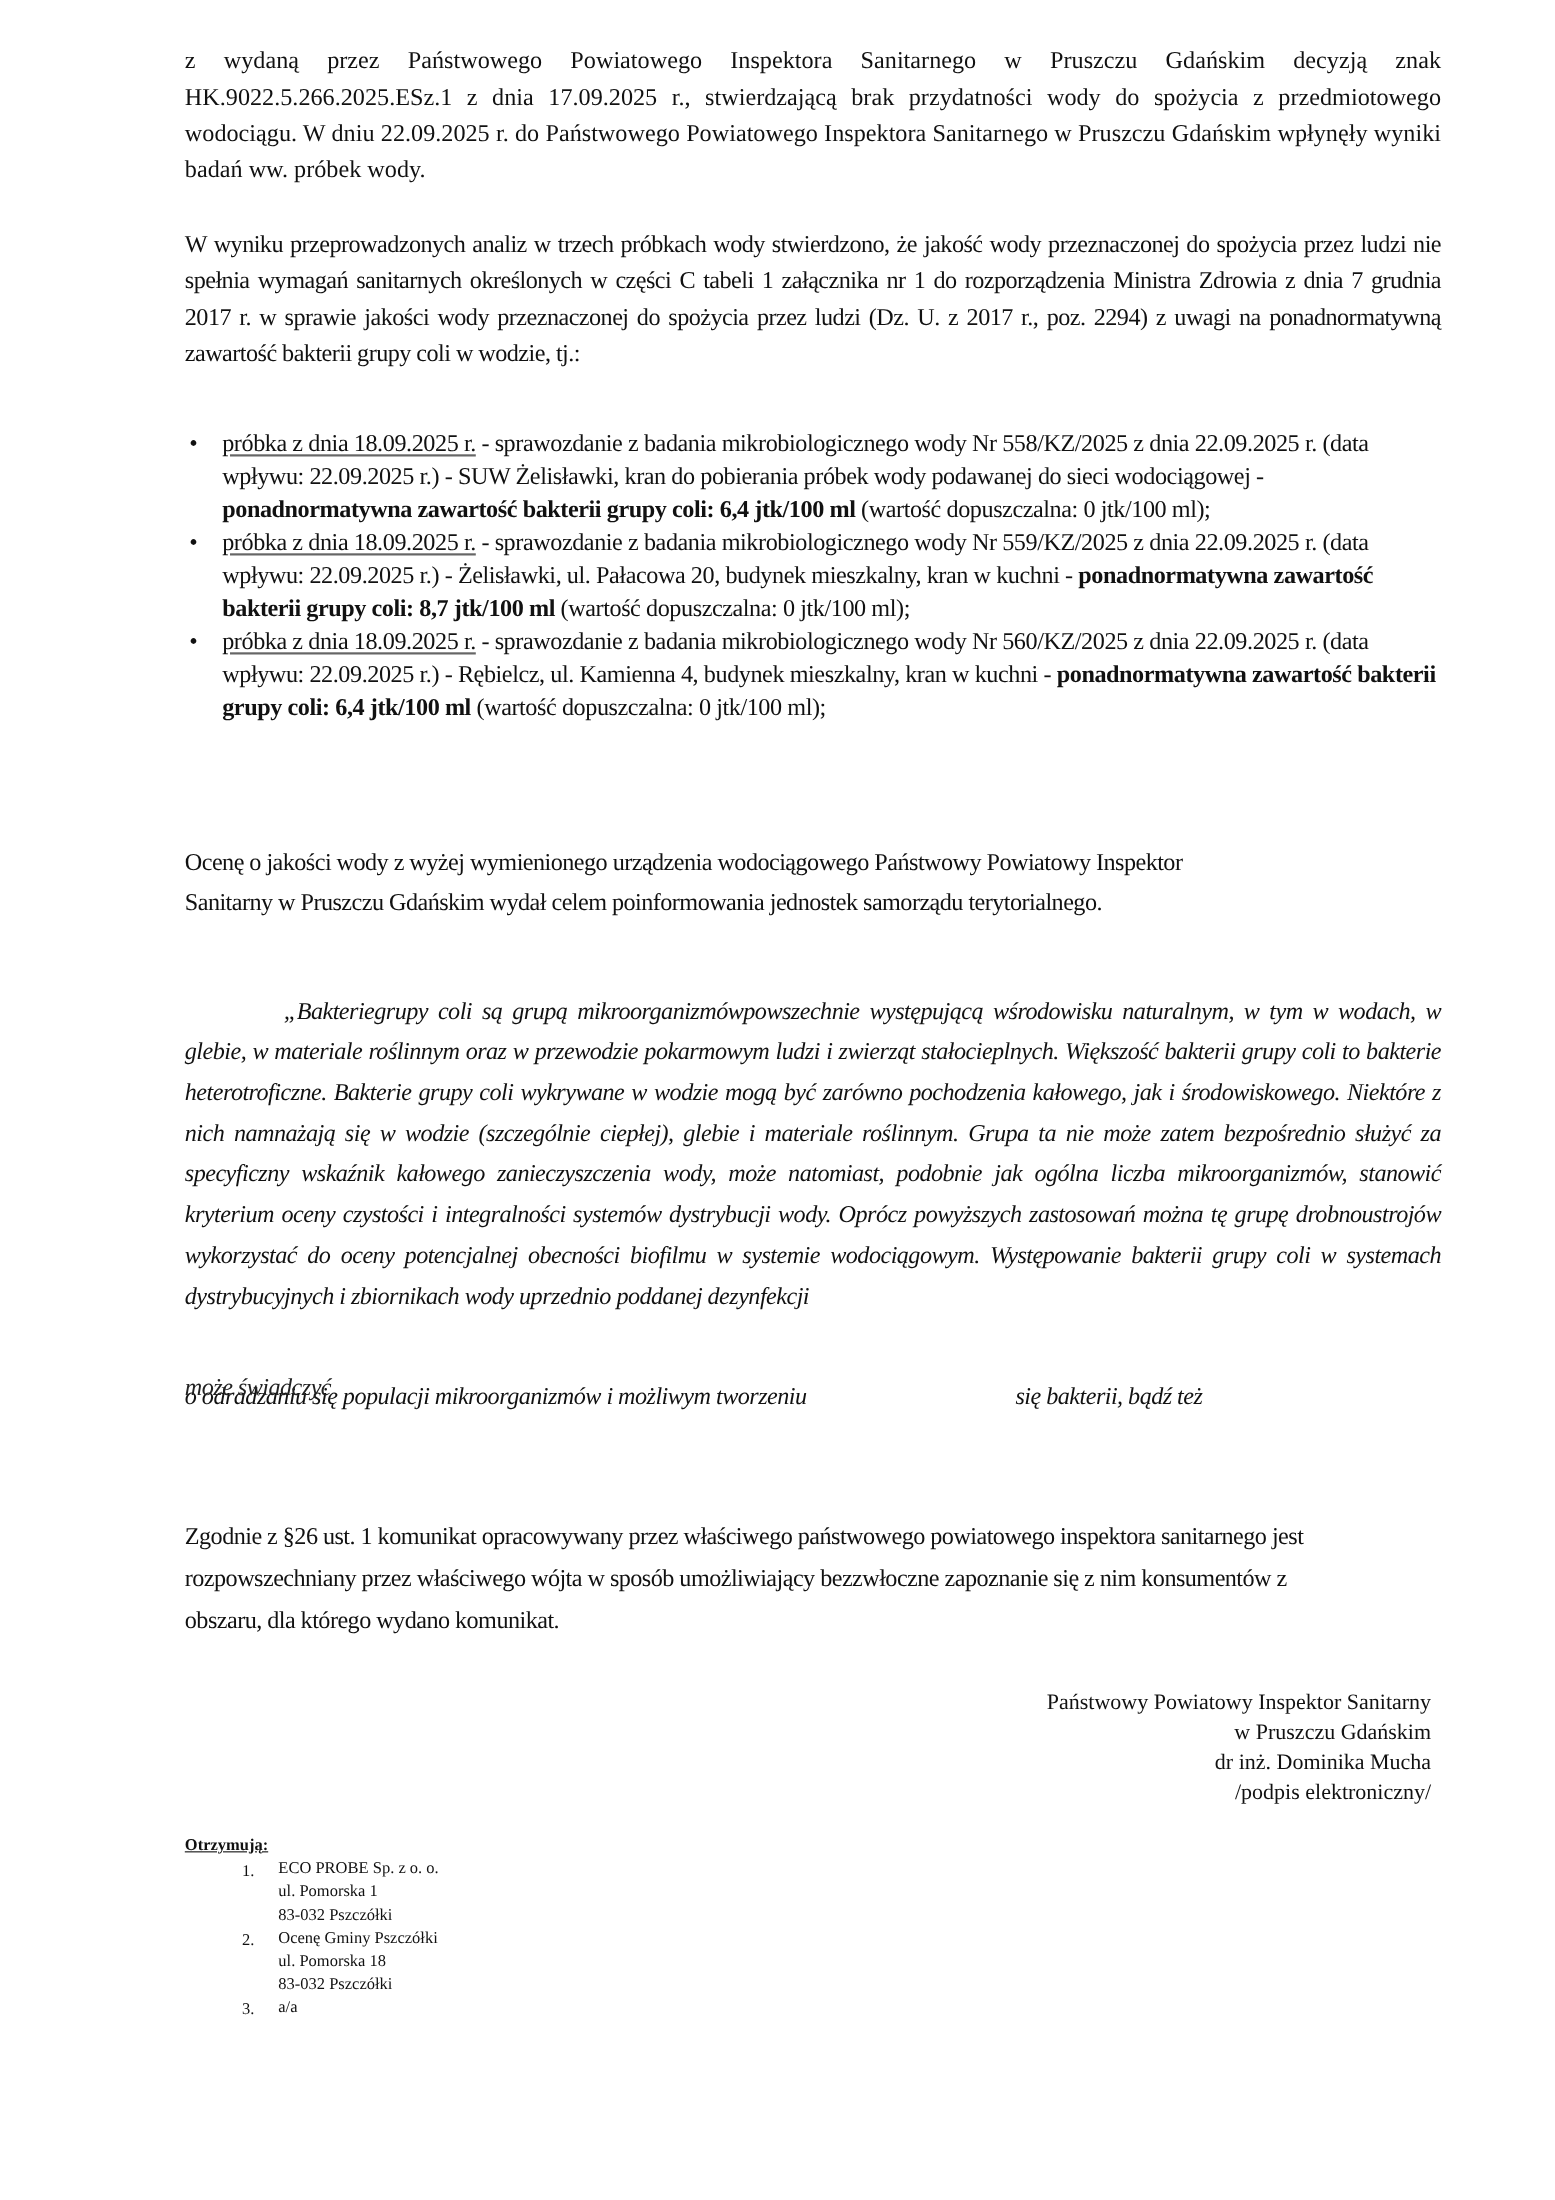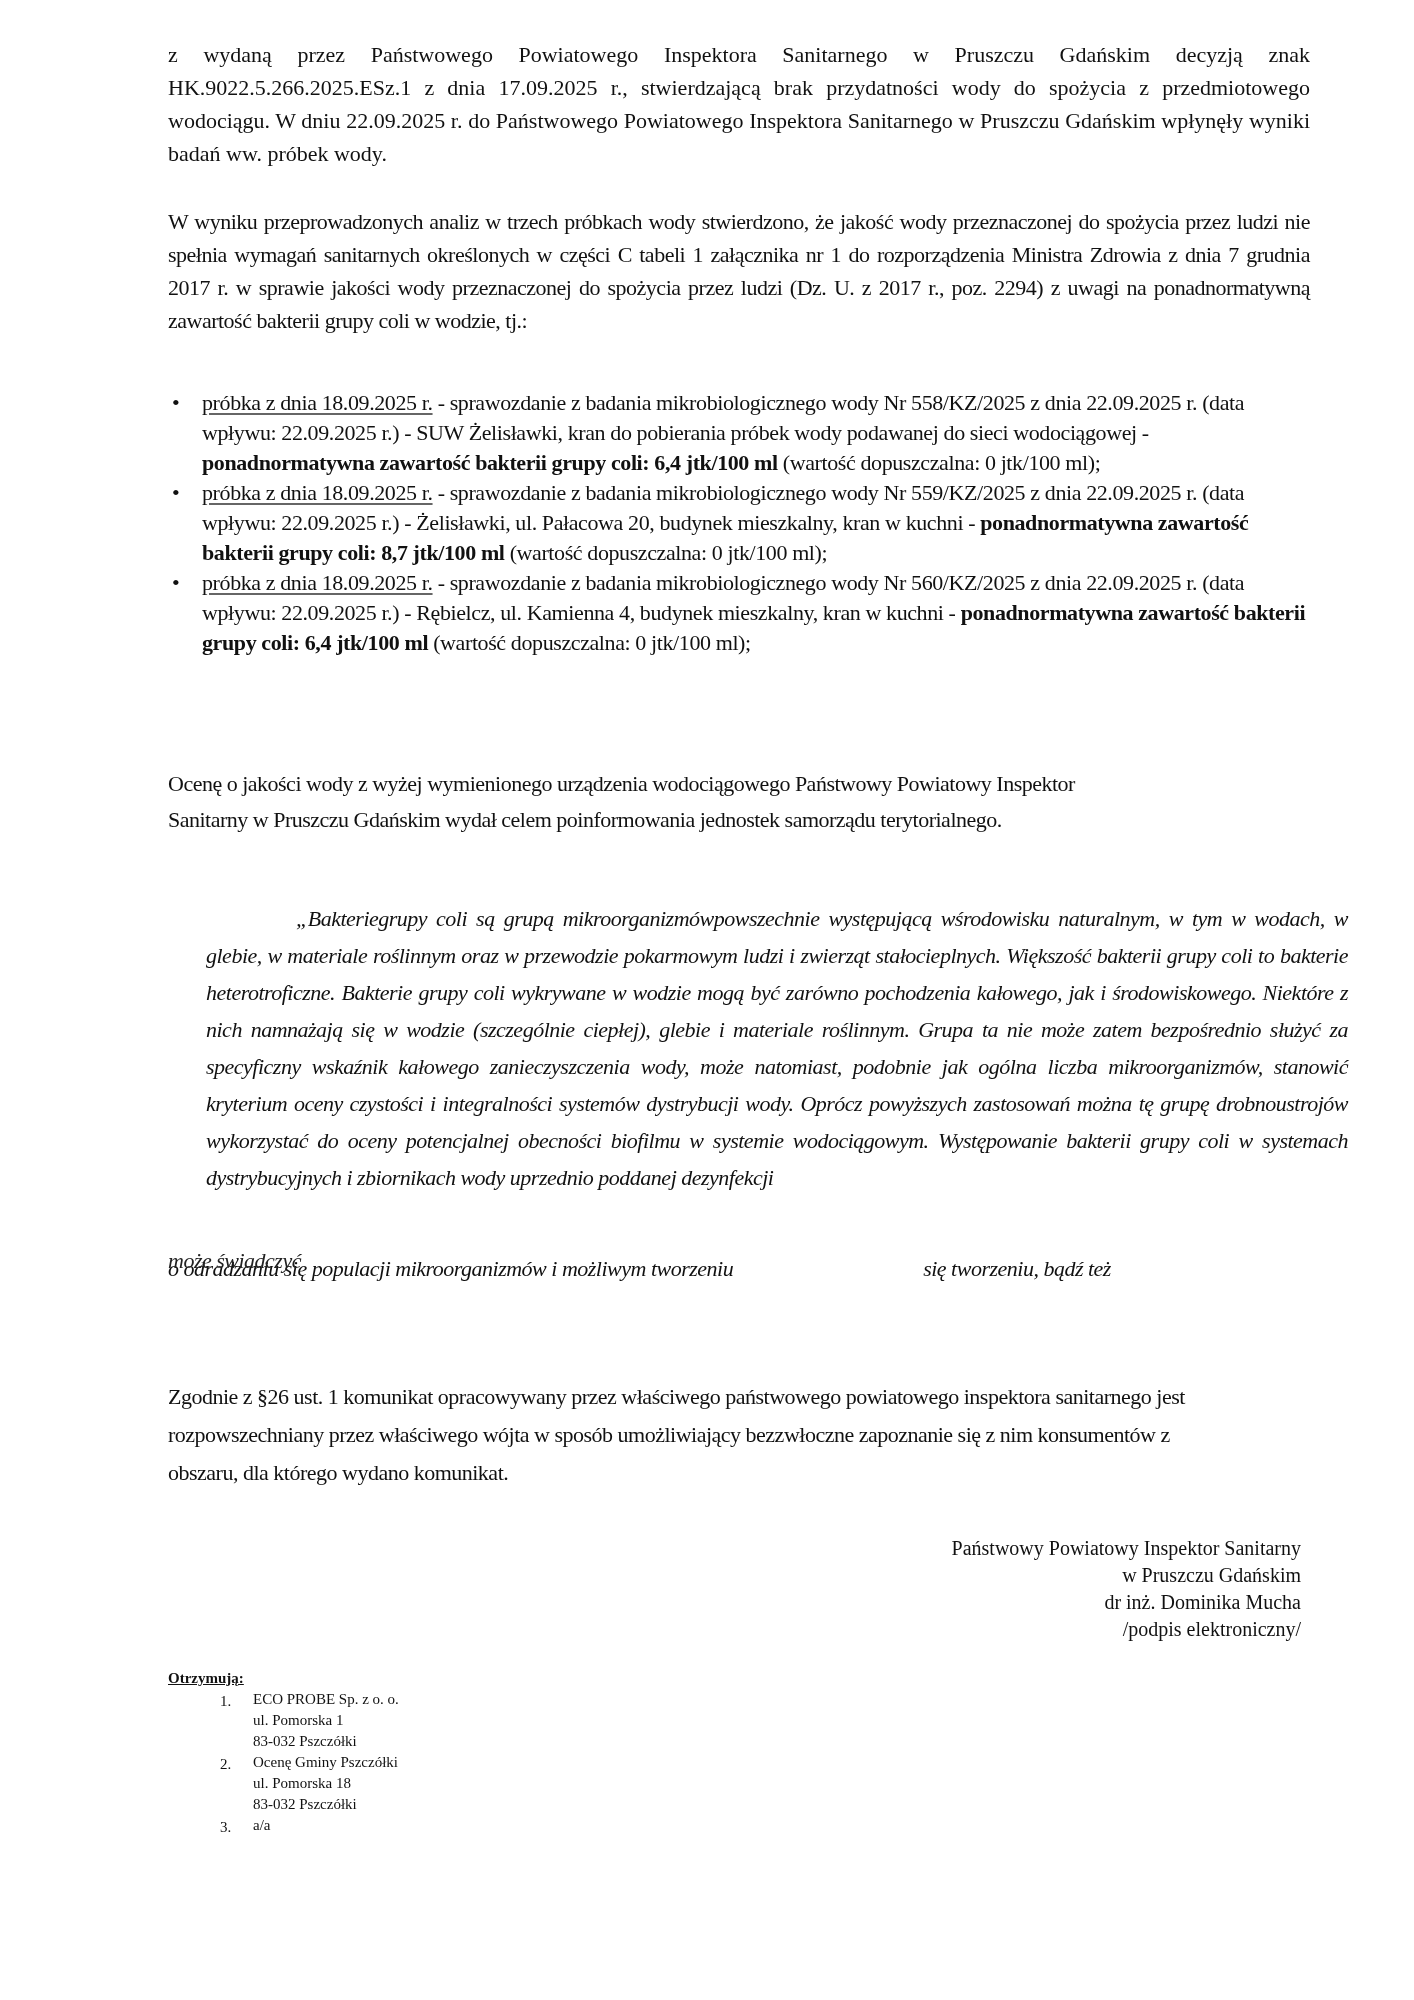--- a/index.html
+++ b/index.html
@@ -9,21 +9,21 @@
   .block { position: absolute; left: 168px; width: 1142px; font-size: 22px; line-height: 33px; }
   .justify { text-align: justify; text-align-last: left; }
   .cond { font-size: 22px; letter-spacing: -0.5px; }
   p { margin: 0; }
   ul.bullets { list-style: none; margin: 0; padding: 0; }
   ul.bullets li { position: relative; padding-left: 34px; font-size: 22px; line-height: 30px; letter-spacing: -0.4px; }
   ul.bullets li .bullet { position: absolute; left: 4px; top: 0; }
   .u { text-decoration: underline; text-decoration-color: #666; text-underline-offset: 3px; }
   b { font-weight: bold; }
   .quote { font-style: italic; }
-  .indent { text-indent: 90px; margin-left: 38px; }
+  .indent { text-indent: 90px; }
   .sig { position: absolute; right: 160px; top: 1535px; text-align: right; font-size: 20px; line-height: 27px; }
   .recv { position: absolute; left: 168px; top: 1668px; font-size: 15px; line-height: 21px; }
   .recv-title { font-weight: bold; text-decoration: underline; }
   .recv ol { margin: 0; padding: 0; list-style: none; }
   .recv li { position: relative; padding-left: 85px; }
   .recv li .num { position: absolute; left: 52px; top: 2px; }
   .overlap { position: absolute; left: 0; top: -8px; font-style: italic; color: #222; }
 </style>
 </head>
 <body>
@@ -60,21 +60,21 @@
   </div>
 
   <div class="block justify cond quote indent" style="top:900px; line-height:37px;">
     <p>„Bakteriegrupy coli są grupą mikroorganizmówpowszechnie występującą wśrodowisku naturalnym, w tym w wodach, w glebie, w materiale roślinnym oraz w przewodzie pokarmowym ludzi i zwierząt stałocieplnych. Większość bakterii grupy coli to bakterie heterotroficzne. Bakterie grupy coli wykrywane w wodzie mogą być zarówno pochodzenia kałowego, jak i środowiskowego. Niektóre z nich namnażają się w wodzie (szczególnie ciepłej), glebie i materiale roślinnym. Grupa ta nie może zatem bezpośrednio służyć za specyficzny wskaźnik kałowego zanieczyszczenia wody, może natomiast, podobnie jak ogólna liczba mikroorganizmów, stanowić kryterium oceny czystości i integralności systemów dystrybucji wody. Oprócz powyższych zastosowań można tę grupę drobnoustrojów wykorzystać do oceny potencjalnej obecności biofilmu w systemie wodociągowym. Występowanie bakterii grupy coli w systemach dystrybucyjnych i zbiornikach wody uprzednio poddanej dezynfekcji</p>
   </div>
 
   <div class="block cond quote" style="top:1250px; line-height:37px;">
     <span class="overlap">może świadczyć</span>
     <span>o odradzaniu się populacji mikroorganizmów i możliwym tworzeniu</span>
     <span style="display:inline-block; width:180px;"></span>
-    <span>się tworzeniu, bądź też</span>
+    <span>się bakterii, bądź też</span>
   </div>
 
 
   <div class="block cond" style="top:1378px; width:1050px; line-height:38px;">
     <p>Zgodnie z §26 ust. 1 komunikat opracowywany przez właściwego państwowego powiatowego inspektora sanitarnego jest rozpowszechniany przez właściwego wójta w sposób umożliwiający bezzwłoczne zapoznanie się z nim konsumentów z obszaru, dla którego wydano komunikat.</p>
   </div>
 
   <div class="sig">
     <div>Państwowy Powiatowy Inspektor Sanitarny</div>
     <div>w Pruszczu Gdańskim</div>

